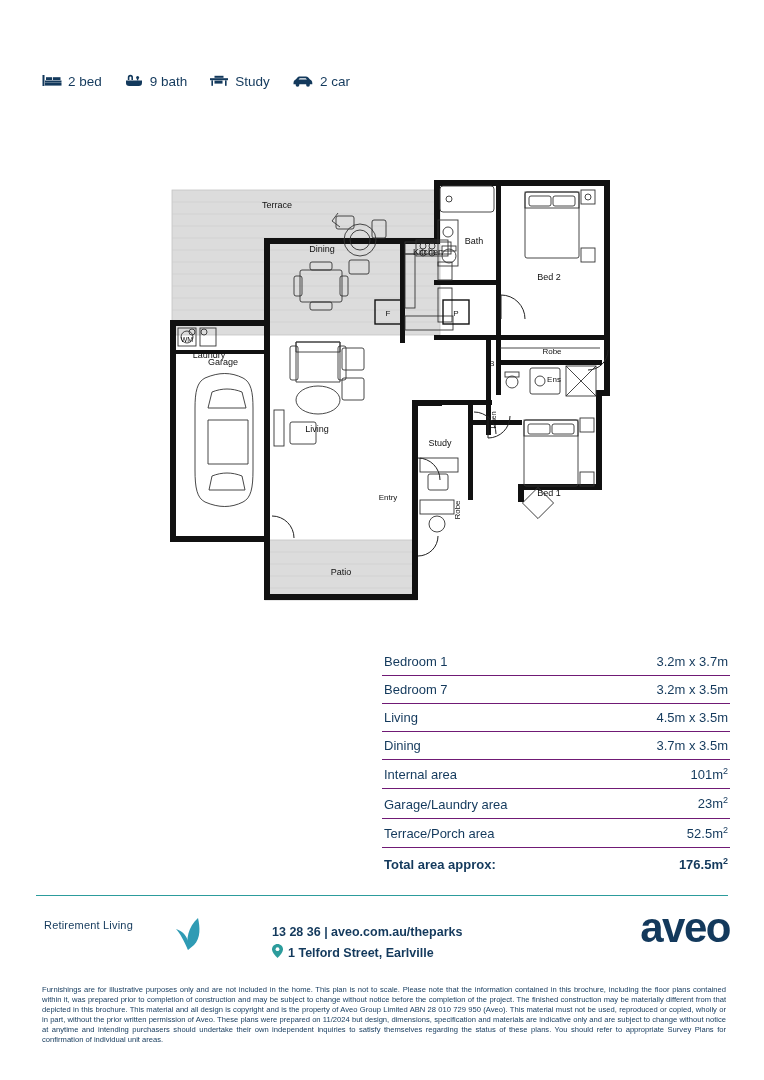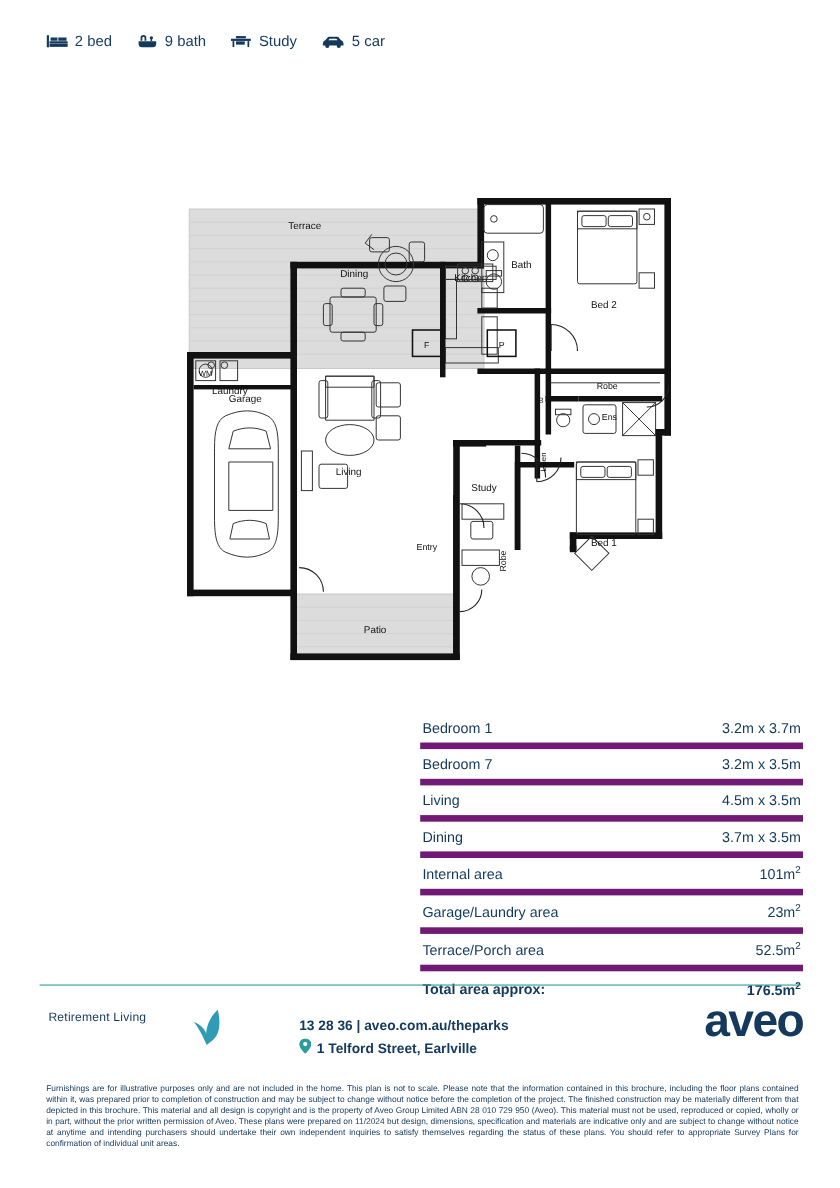--- a/index.html
+++ b/index.html
@@ -23,21 +23,21 @@
     letter-spacing: 0.2px;
     margin: 0 0 10px 0;
   }
   .specs {
     display: flex;
     align-items: center;
     gap: 22px;
     font-size: 13.5px;
     color: #13395c;
   }
-  .spec { display: flex; align-items: center; gap: 6px; }
+  .spec { display: flex; align-items: flex-start; gap: 6px; margin-top: 44px; }
   .spec svg { display: block; }
 
   
   .plan-wrap {
     position: absolute;
     top: 120px;
     left: 0;
     width: 652px;
     height: 510px;
   }
@@ -50,21 +50,21 @@
     top: 648px;
     width: 348px;
     font-size: 13px;
     color: #13395c;
   }
   .srow {
     display: flex;
     justify-content: space-between;
     align-items: baseline;
     padding: 6px 2px 6px 2px;
-    border-bottom: 6px solid #701a75;
+    border-bottom: 1px solid #701a75;
   }
   .srow:last-child { border-bottom: none; }
   .srow .lbl { }
   .srow .val { text-align: right; margin-left: 28px; }
   .srow.total { font-weight: bold; border-bottom: none; padding-top: 8px;}
   sup { font-size: 9px; vertical-align: super; }
 
   
   .footer-rule {
     position: absolute;
@@ -183,21 +183,21 @@
 
     <div class="spec">
       <span>
         <svg width="22" height="14" viewBox="0 0 22 14">
           <path d="M1.5 9.2c0-2 1-3.2 2.2-3.6l1.8-2C6 2.8 6.8 2.5 7.8 2.5h6c1 0 1.9.3 2.5 1l1.7 2c1.3.4 2.3 1.6 2.3 3.6v1.2H1.5z" fill="#13395c"></path>
           <circle cx="5.5" cy="10.8" r="1.9" fill="#13395c"></circle>
           <circle cx="16" cy="10.8" r="1.9" fill="#13395c"></circle>
           <path d="M6.6 5.6l1.1-1.3h6l1.2 1.3z" fill="#ffffff"></path>
         </svg>
       </span>
-      <span>5 car</span>
+      <span>2 car</span>
     </div>
 
   </div>
 </div>
 
 <div class="plan-wrap">
 <svg class="plan" width="764" height="510" viewBox="0 0 764 510">
 
   <g>
     <rect x="172" y="70" width="268" height="145" fill="#dcdcdc" stroke="#c4c4c4" stroke-width="0.8"></rect>

